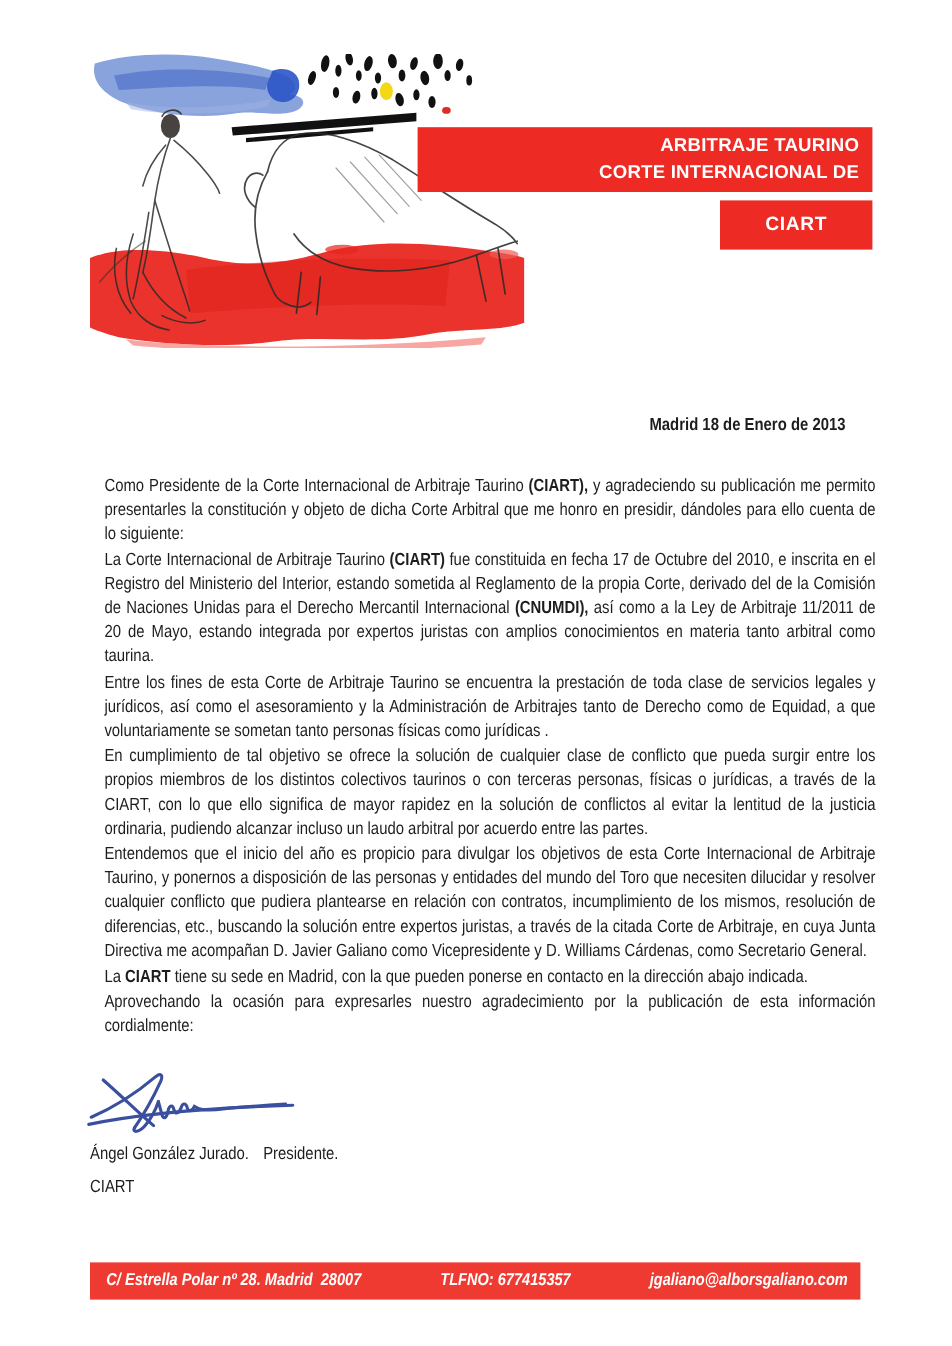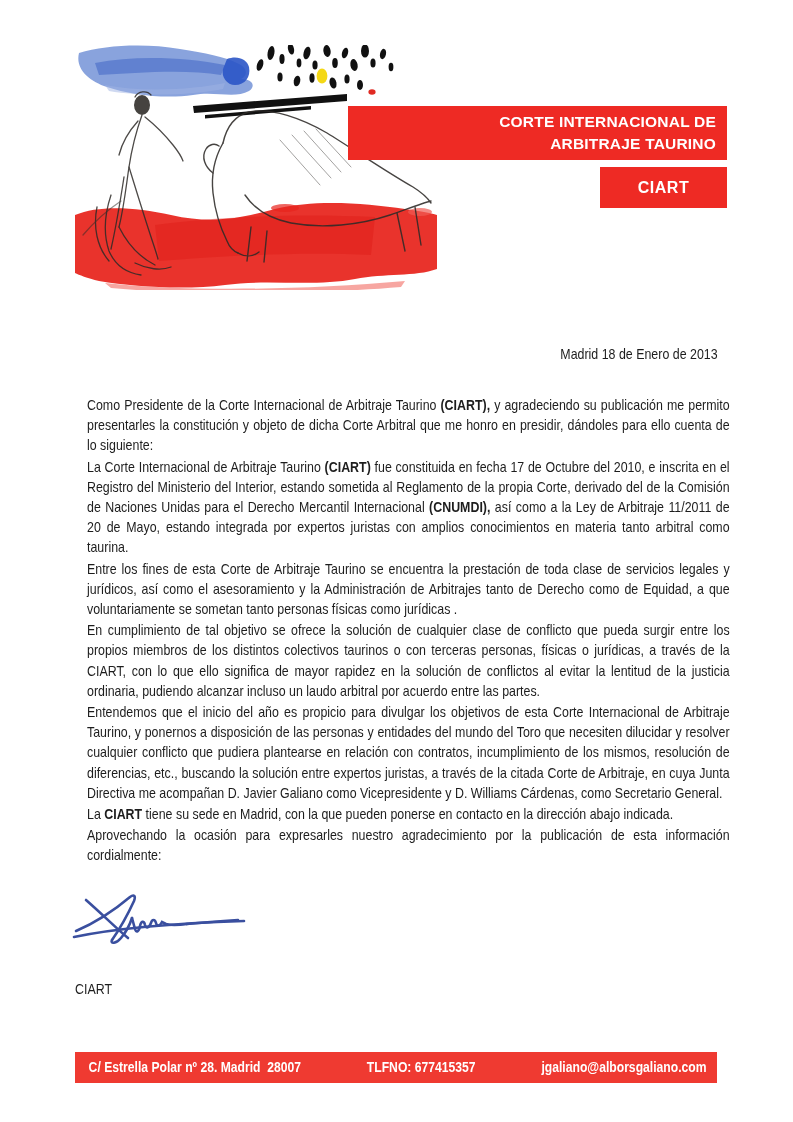--- a/index.html
+++ b/index.html
@@ -12,35 +12,35 @@
   
   .banner{position:absolute;left:348px;top:106px;width:379px;height:54px;background:#ee2a24;z-index:3;
           box-sizing:border-box;padding:5px 11px 0 0;text-align:right;}
   .banner .line{color:#fff;font-weight:bold;font-size:15.5px;line-height:22px;letter-spacing:.2px;}
   .acronym-badge{position:absolute;left:600px;top:167px;width:127px;height:41px;background:#ee2a24;z-index:3;
           color:#fff;font-weight:bold;font-size:16px;line-height:41px;text-align:center;letter-spacing:.5px;}
 
   
   .squeeze{transform:scaleX(0.85);transform-origin:0 0;width:756px;}
 
-  .dateline-wrap{position:absolute;left:75px;top:344px;width:643px;}
+  .dateline-wrap{position:absolute;left:62px;top:344px;width:643px;font-weight:bold;}
   .dateline-wrap .squeeze{text-align:right;font-size:14.6px;line-height:20px;}
 
   .body-wrap{position:absolute;left:87px;top:395px;width:643px;}
   .body-wrap p{margin:0 0 1px 0;font-size:14.6px;line-height:20.2px;text-align:justify;}
   .body-wrap b{font-weight:bold;}
 
   .sig-svg{position:absolute;left:72px;top:884px;z-index:2;}
   .signer-wrap{position:absolute;left:75px;top:952px;width:643px;}
   .signer-wrap .squeeze{font-size:14.6px;line-height:20px;}
   .signer-title{margin-left:14px;}
   .signer-org-wrap{position:absolute;left:75px;top:979px;width:643px;}
   .signer-org-wrap .squeeze{font-size:14.6px;line-height:20px;}
 
-  .footer-bar{position:absolute;left:75px;top:1052px;width:642px;height:31px;background:#ef3a31;overflow:hidden;}
+  .footer-bar{position:absolute;left:75px;top:1052px;width:642px;height:31px;background:#ef3a31;overflow:hidden;font-style:italic;}
   .footer-bar .squeeze{width:755px;display:flex;justify-content:space-between;align-items:center;
         box-sizing:border-box;padding:0 12px 0 16px;height:31px;}
   .footer-bar span{color:#fff;font-weight:bold;font-size:14.3px;line-height:31px;white-space:pre;}
 </style>
 </head>
 <body>
 
 <div class="page">
 
   <svg class="artwork" viewBox="0 0 362 245" xmlns="http://www.w3.org/2000/svg">
@@ -119,22 +119,22 @@
       <path d="M49,132 C45,158 41,182 36,204"></path>
       <path d="M36,150 C30,168 28,188 34,206 C40,220 52,228 66,230"></path>
       <path d="M22,162 C18,182 22,202 34,216"></path>
       <path d="M44,182 C52,198 64,212 80,220"></path>
       <path d="M60,218 C72,224 86,226 96,222"></path>
       <path d="M8,190 C20,176 34,164 46,156" opacity="0.6"></path>
     </g>
   </svg>
 
   <div class="banner">
+    <div class="line">ARBITRAJE TAURINO</div>
     <div class="line">CORTE INTERNACIONAL DE</div>
-    <div class="line">ARBITRAJE TAURINO</div>
   </div>
   <div class="acronym-badge">CIART</div>
 
   <div class="dateline-wrap">
     <div class="squeeze">Madrid 18 de Enero de 2013</div>
   </div>
 
   <div class="body-wrap">
     <div class="squeeze">
         <p><span>Como Presidente de la Corte Internacional de Arbitraje Taurino </span><b>(CIART),</b><span> y agradeciendo  su publicación me permito presentarles la constitución y objeto de dicha Corte Arbitral que me honro en presidir, dándoles para ello cuenta de lo siguiente:</span></p>
@@ -151,20 +151,25 @@
     <g fill="none" stroke="#3a4f9f" stroke-width="2.6" stroke-linecap="round">
       <path d="M4,47 C25,38 45,24 58,13 C62,10 64,12 62,17 C56,30 47,46 40,56"></path>
       <path d="M40,56 C38,60 44,60 49,54 C55,47 58,40 60,34"></path>
       <path d="M60,34 L63,45 C64,49 67,48 68,42 C69,37 72,36 73,41 C74,45 77,44 79,39 C80,35 83,35 84,39 C85,43 88,42 90,38 L94,40 C100,42 108,41 115,40"></path>
       <path d="M115,40 C135,38 150,37 166,36"></path>
       <path d="M2,53 C45,44 110,39 172,37"></path>
       <path d="M14,16 C30,30 44,44 56,54"></path>
     </g>
   </svg>
 
+  <div class="signer-wrap">
+    <div class="squeeze">
+      <span>Ángel González Jurado.</span><span class="signer-title">Presidente.</span>
+    </div>
+  </div>
   <div class="signer-org-wrap">
     <div class="squeeze">CIART</div>
   </div>
 
   <div class="footer-bar">
     <div class="squeeze">
       <span>C/ Estrella Polar nº 28. Madrid  28007</span>
       <span>TLFNO: 677415357</span>
       <span>jgaliano@alborsgaliano.com</span>
     </div>

